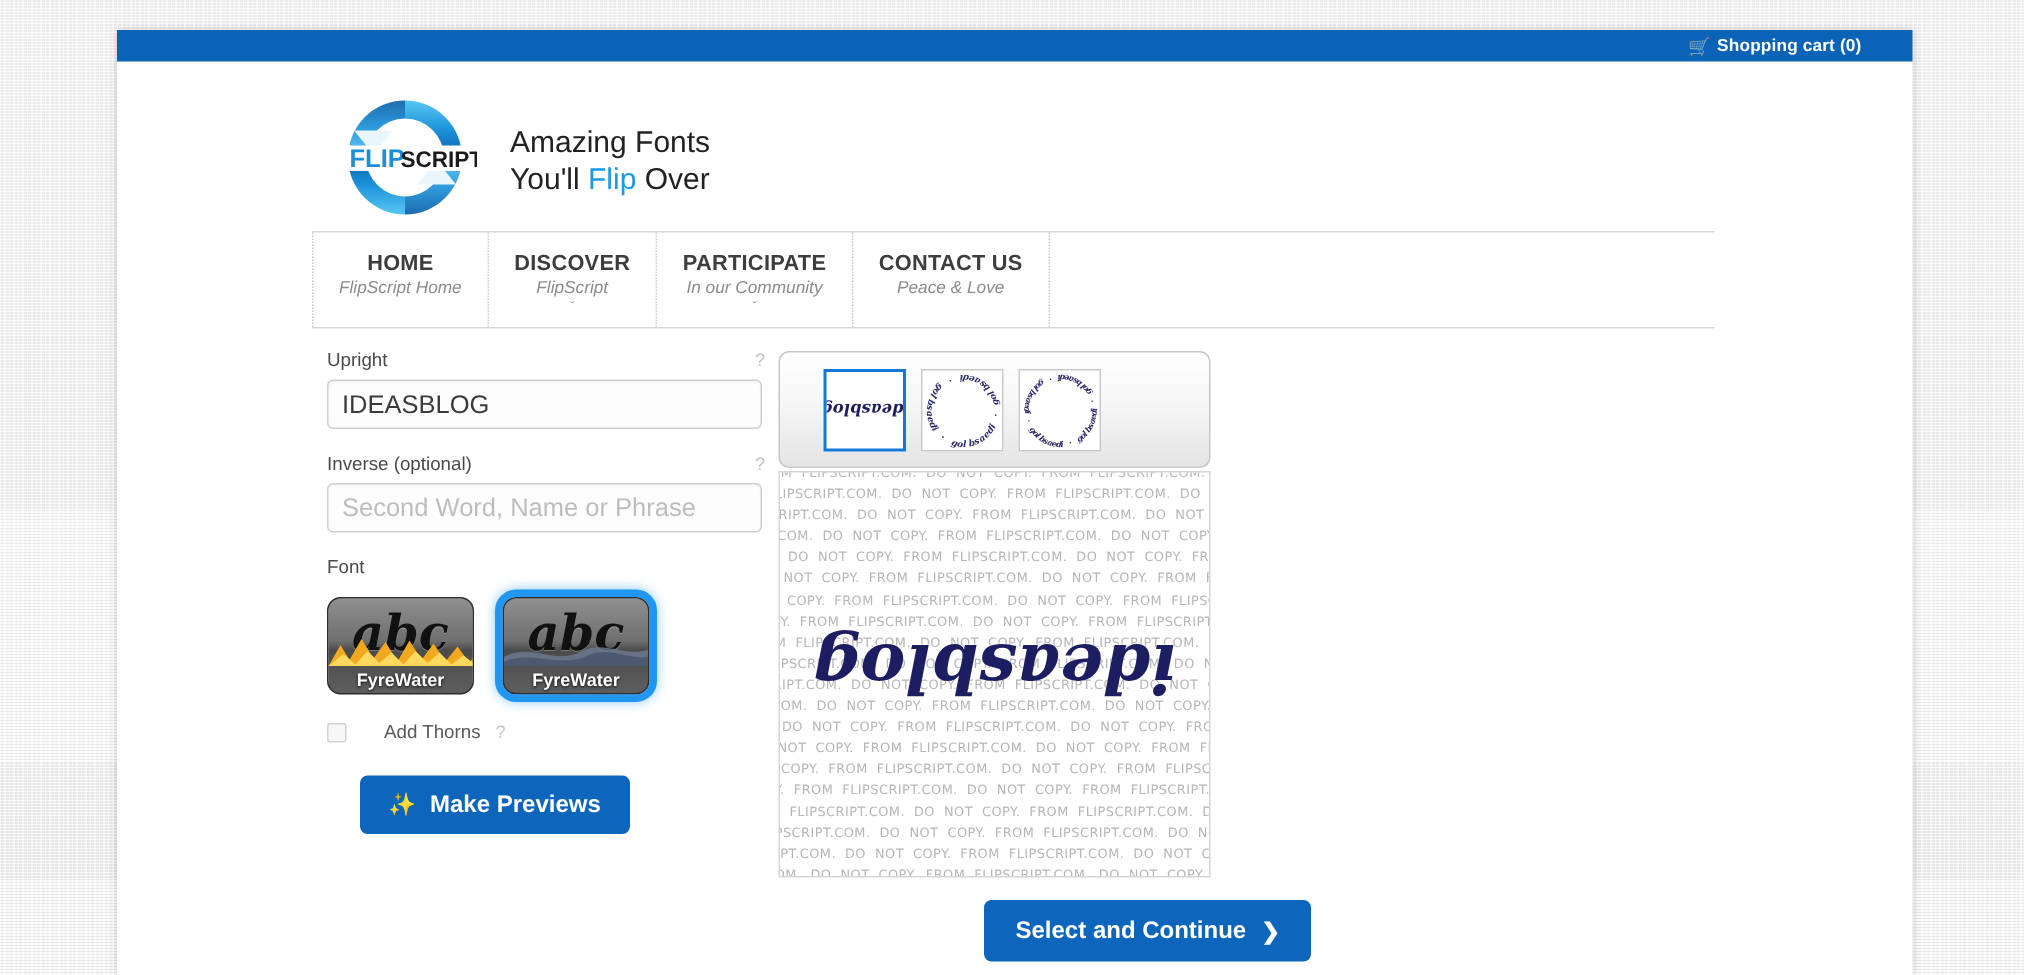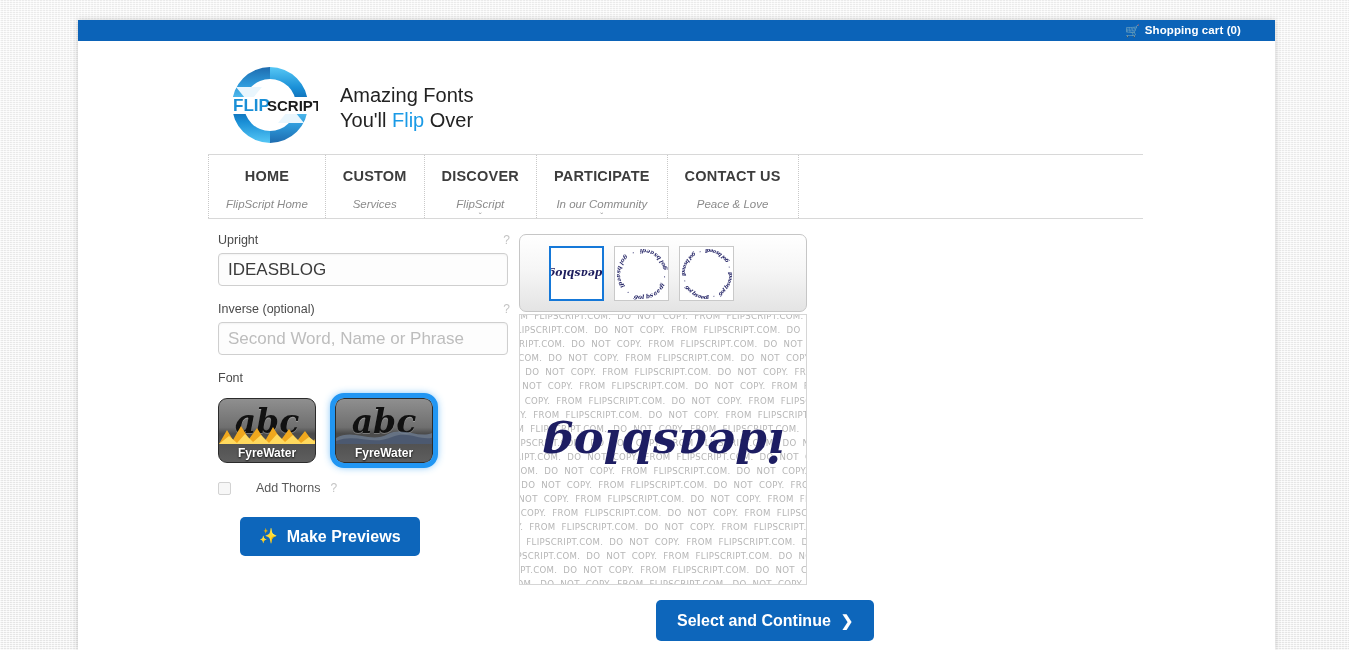--- a/index.html
+++ b/index.html
@@ -111,21 +111,21 @@
   .nav-main {
     display: block;
     font-size: 14.5px;
     font-weight: bold;
     color: #3d3d3d;
     letter-spacing: 0.2px;
     white-space: nowrap;
   }
   .nav-sub {
     display: block;
-    margin-top: 14px;
+    margin-top: 2px;
     font-size: 11.5px;
     font-style: italic;
     color: #8b8b8b;
     white-space: nowrap;
   }
   .nav-caret {
     display: block;
     margin: 2px auto 0 auto;
     font-size: 9px;
     color: #9b9b9b;
@@ -435,25 +435,20 @@
     <div id="tagline">
       <div>Amazing Fonts</div>
       <div><span>You'll </span><span class="flip-accent">Flip</span><span> Over</span></div>
     </div>
   </div>
 
   <div id="nav">
     <div class="nav-item">
       <span class="nav-main">HOME</span>
       <span class="nav-sub">FlipScript Home</span>
-      <span class="nav-caret"></span>
-    </div>
-    <div class="nav-item">
-      <span class="nav-main">CUSTOM</span>
-      <span class="nav-sub">Services</span>
       <span class="nav-caret"></span>
     </div>
     <div class="nav-item">
       <span class="nav-main">DISCOVER</span>
       <span class="nav-sub">FlipScript</span>
       <span class="nav-caret">ˇ</span>
     </div>
     <div class="nav-item">
       <span class="nav-main">PARTICIPATE</span>
       <span class="nav-sub">In our Community</span>

